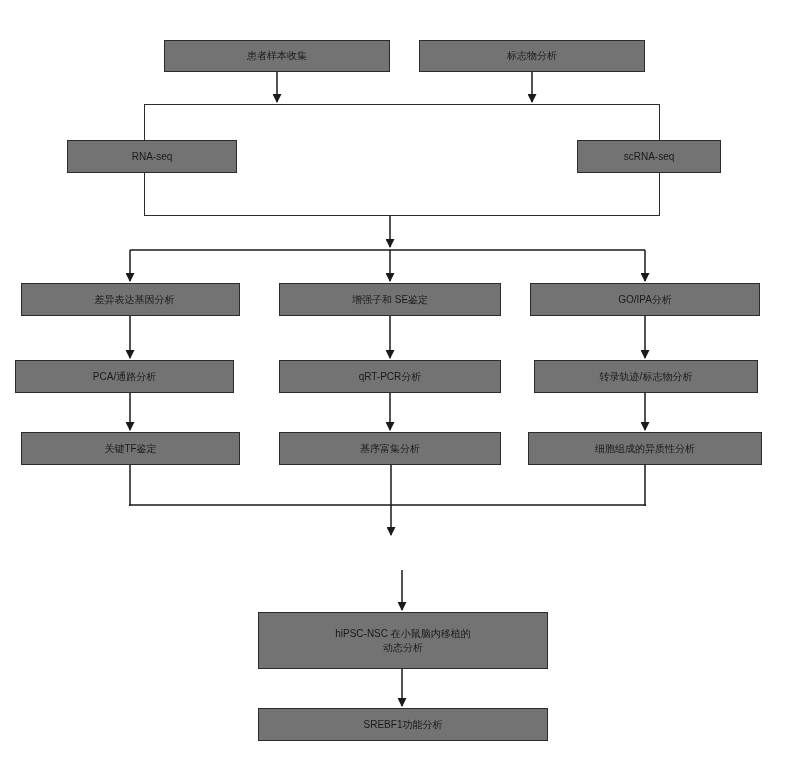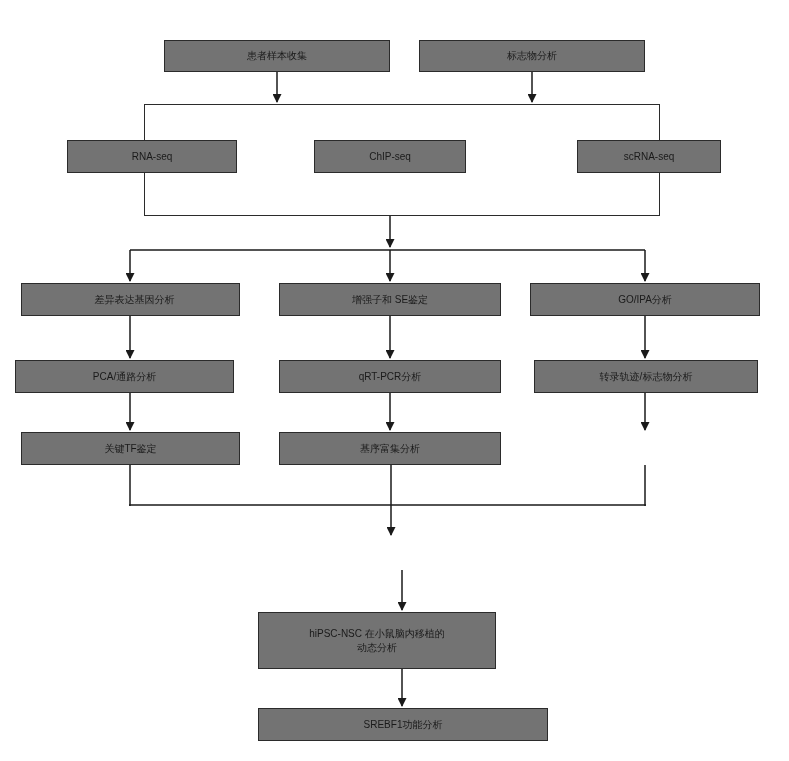--- a/index.html
+++ b/index.html
@@ -90,42 +90,42 @@
   </svg>
 
   <div class="node" style="left:164px; top:40px; width:226px; height:32px;">患者样本收集</div>
 
   <div class="node" style="left:419px; top:40px; width:226px; height:32px;">标志物分析</div>
 
   <div class="group-box" style="left:144px; top:104px; width:516px; height:112px;"></div>
 
   <div class="node" style="left:67px; top:140px; width:170px; height:33px;">RNA-seq</div>
 
-  <div class="node" style="left:314px; top:140px; width:152px; height:33px;">ChIP-seq</div>
 
   <div class="node" style="left:577px; top:140px; width:144px; height:33px;">scRNA-seq</div>
 
   <div class="node" style="left:21px; top:283px; width:219px; height:33px;padding-left:8px;">差异表达基因分析</div>
 
   <div class="node" style="left:15px; top:360px; width:219px; height:33px;">PCA/通路分析</div>
 
   <div class="node" style="left:21px; top:432px; width:219px; height:33px;">关键TF鉴定</div>
 
   <div class="node" style="left:279px; top:283px; width:222px; height:33px;">增强子和 SE鉴定</div>
 
   <div class="node" style="left:279px; top:360px; width:222px; height:33px;">qRT-PCR分析</div>
 
   <div class="node" style="left:279px; top:432px; width:222px; height:33px;">基序富集分析</div>
 
   <div class="node" style="left:530px; top:283px; width:230px; height:33px;">GO/IPA分析</div>
 
   <div class="node" style="left:534px; top:360px; width:224px; height:33px;">转录轨迹/标志物分析</div>
 
+  <div class="node" style="left:528px; top:432px; width:234px; height:33px;">细胞组成的异质性分析</div>
 
 
-  <div class="node" style="left:258px; top:612px; width:238px; height:57px;">
+  <div class="node" style="left:258px; top:612px; width:290px; height:57px;">
     <span class="line">hiPSC-NSC 在小鼠脑内移植的</span>
     <span class="line">动态分析</span>
   </div>
 
   <div class="node" style="left:258px; top:708px; width:290px; height:33px;">SREBF1功能分析</div>
 
 </div>
 
 </body></html>

